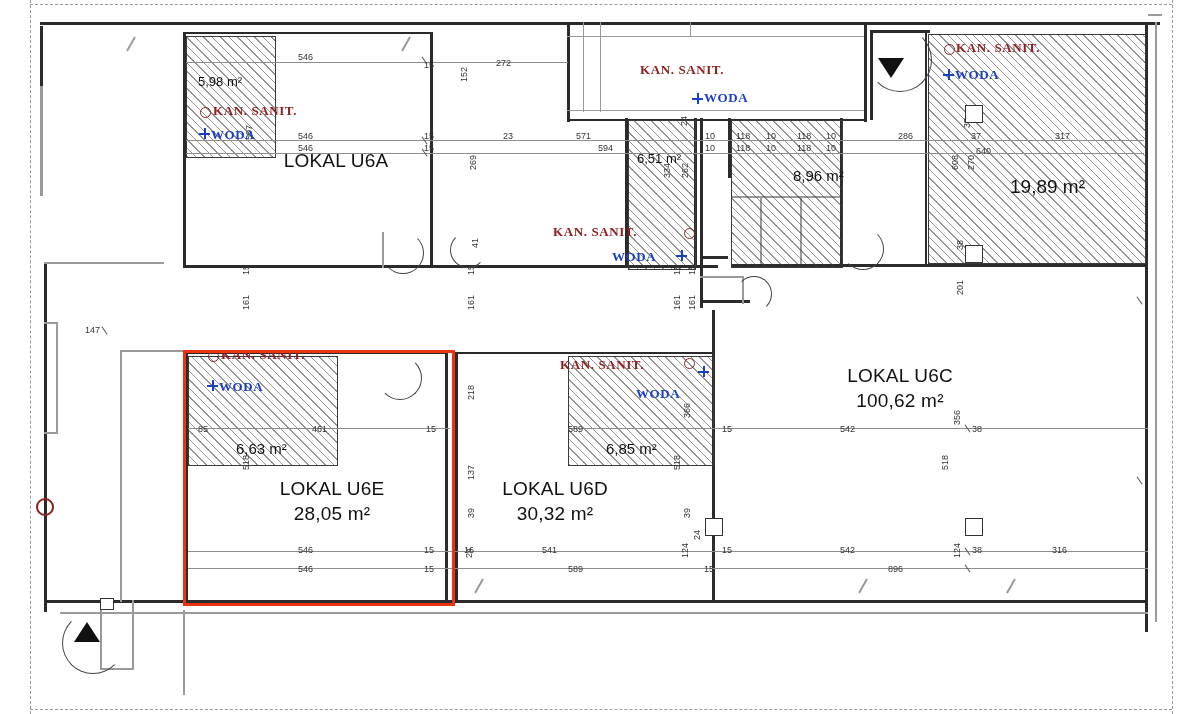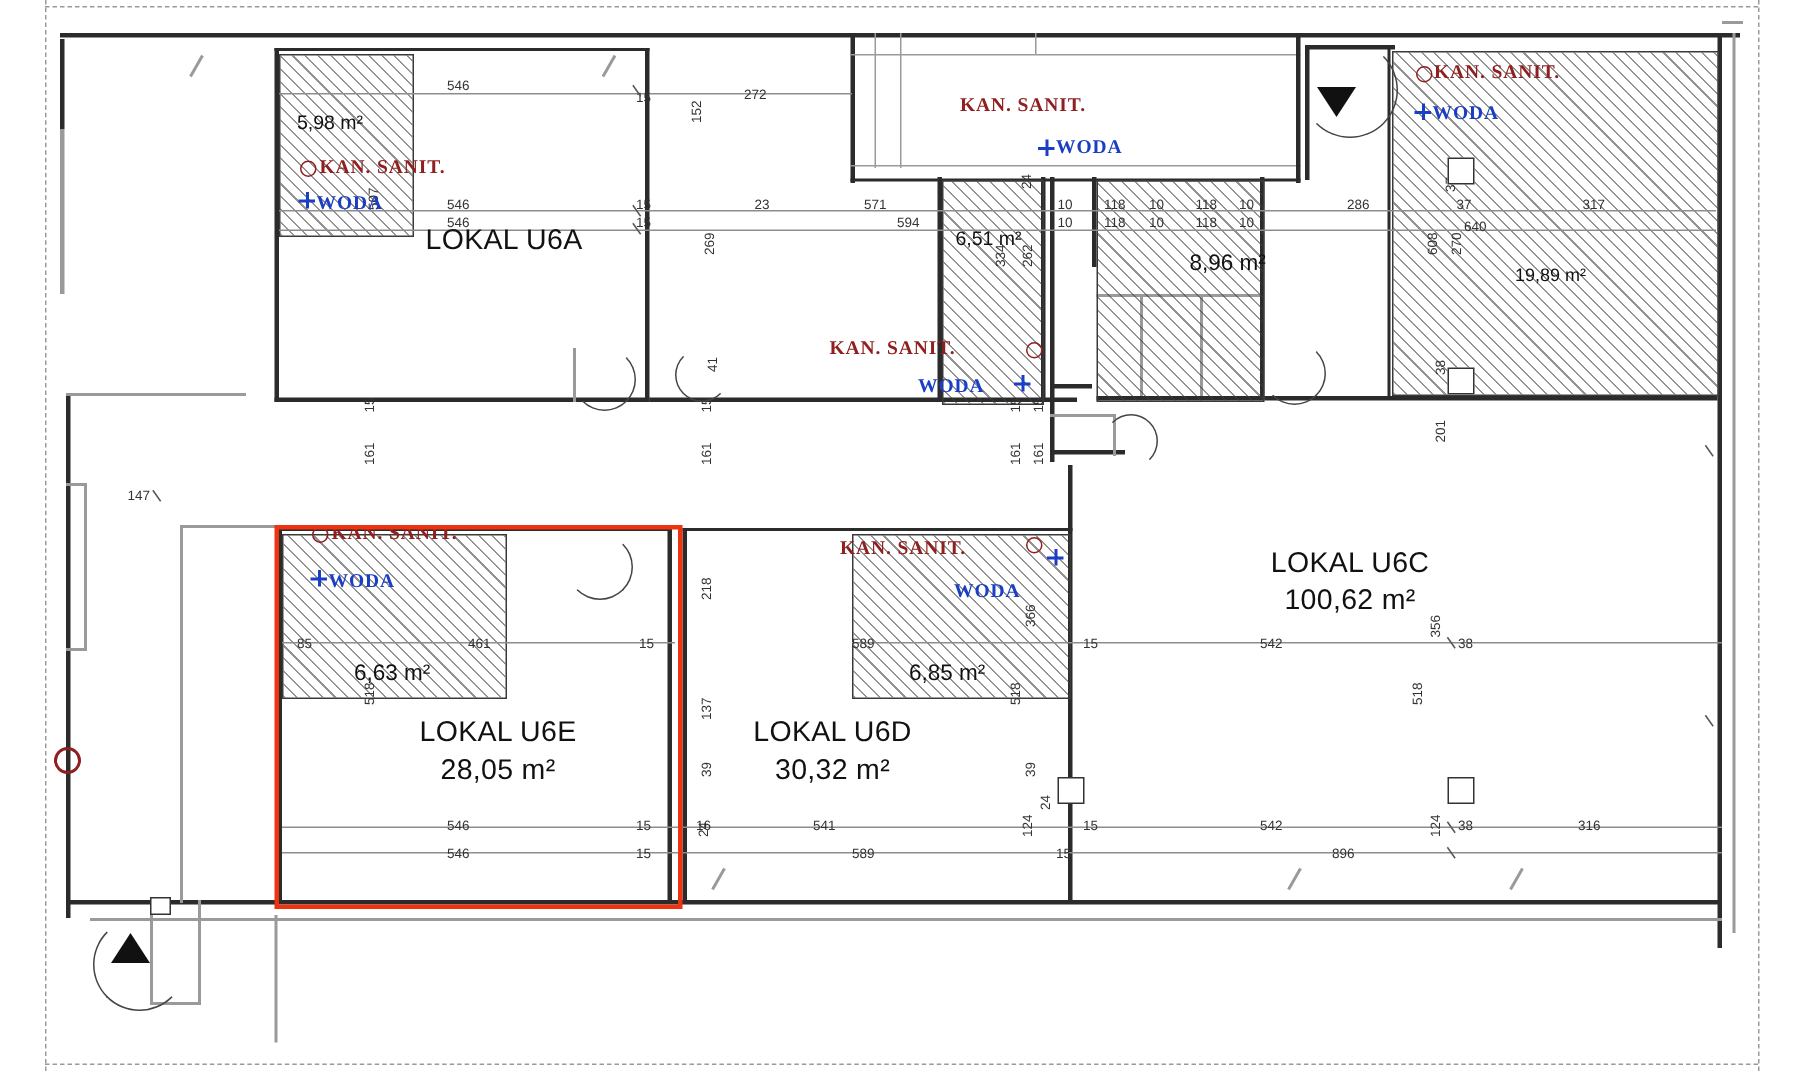--- a/index.html
+++ b/index.html
@@ -402,21 +402,21 @@
   <div class="woda-cross" style="left:207px; top:380px;"></div>
   <div class="woda" style="left:219px; top:379px;">WODA</div>
 
   <div class="kan" style="left:560px; top:357px;">KAN. SANIT.</div>
   <div class="kan-circle" style="left:684px; top:358px;"></div>
   <div class="woda" style="left:636px; top:386px;">WODA</div>
   <div class="woda-cross" style="left:698px; top:366px;"></div>
 
   <div class="small-area" style="left:198px; top:74px;">5,98 m²</div>
   <div class="small-area" style="left:637px; top:151px;">6,51 m²</div>
-  <div class="small-area" style="left:1010px; top:176px; font-size:12px;">19,89 m²</div>
+  <div class="small-area" style="left:1010px; top:176px; font-size:19px;">19,89 m²</div>
   <div class="small-area" style="left:757px; top:167px; font-size:15px;margin-left:36px;">8,96 m²</div>
   <div class="small-area" style="left:236px; top:440px; font-size:15px;">6,63 m²</div>
   <div class="small-area" style="left:606px; top:440px; font-size:15px;">6,85 m²</div>
 
   <div class="room-label" style="left:226px; top:150px; width:220px;">
     <span class="name">LOKAL U6A</span>
   </div>
 
 
   <div class="room-label" style="left:790px; top:365px; width:220px;">

